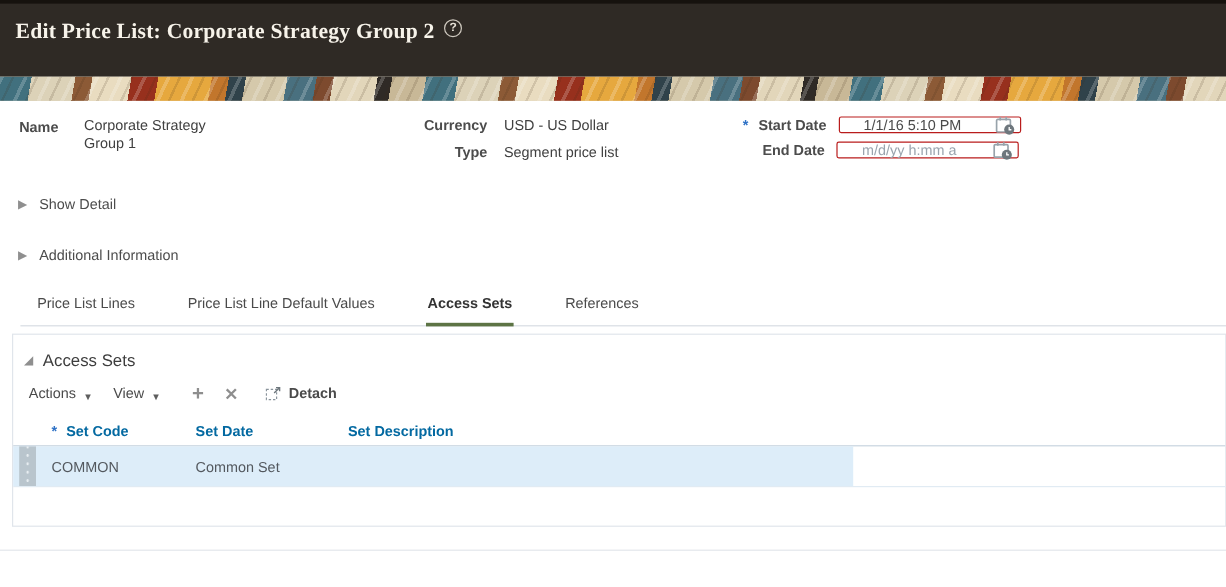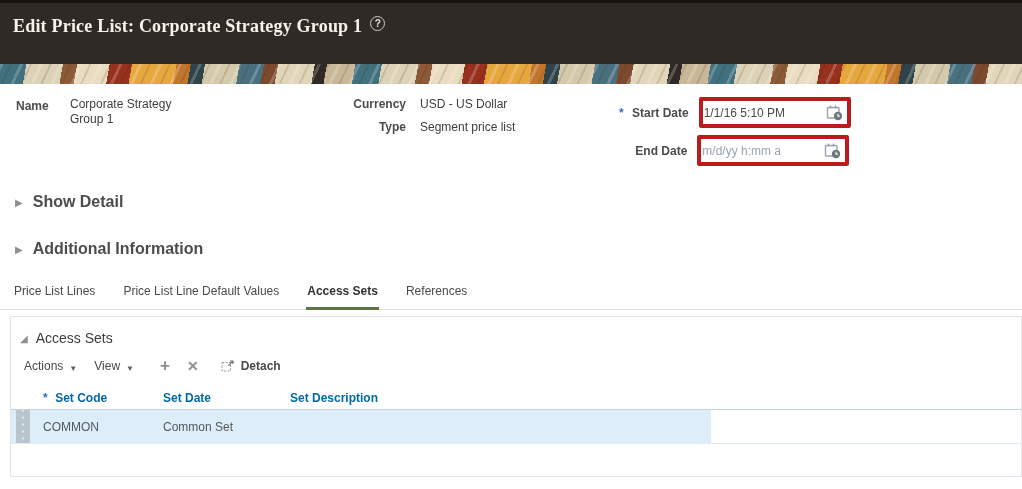--- a/index.html
+++ b/index.html
@@ -37,37 +37,37 @@
   .grp-name .fld-label { width:40px; margin-right:14px; padding-top:2px; }
   .grp-name .fld-value { width:125px; line-height:15px; }
   .grp-mid { width:235px; }
   .grp-mid .frow { display:flex; margin-bottom:9px; }
   .grp-mid .fld-label { width:60px; text-align:right; margin-right:14px; }
   .grp-dates { margin-left:38px; }
   .date-row { display:flex; align-items:center; margin-bottom:7px; }
   .req-star { color:#2f72c6; font-size:12px; font-weight:bold; margin-right:3px; }
   .date-label { font-size:12px; font-weight:bold; color:#4c4c4c; width:62px; text-align:right;
                 margin-right:10px; }
-  .date-box { width:152px; height:31px; border:4px solid #b91c1c; border-radius:2px;
-              background:#fff; display:flex; align-items:center; padding:0 4px 0 1px; }
+  .date-box { width:152px; height:14px; border:1px solid #b91c1c; border-radius:2px;
+              background:#fff; display:flex; align-items:center; padding:0 4px 0 20px; }
   .date-box input { border:none; outline:none; flex:1; min-width:0; font-size:12px;
                     color:#4a4a4a; font-family:"Liberation Sans", sans-serif; background:transparent; }
   .date-box input::placeholder { color:#9aa4ae; }
   .datetime-icon { width:17px; height:17px; flex:0 0 17px; cursor:pointer; }
 
   
   .disclosure { display:flex; align-items:center; padding-left:15px; cursor:pointer; }
   .disclosure.show-detail { margin-top:20px; }
   .disclosure.add-info { margin-top:29px; }
   .tri-collapsed { font-size:10px; color:#8f8f8f; margin-right:10px; }
-  .disclosure .sec-label { font-size:16px; font-weight:bold; color:#4c4c4c; }
+  .disclosure .sec-label { font-size:12px; font-weight:normal; color:#4c4c4c; }
 
   
   .tabbar { margin-top:24px; padding-left:13px; border-bottom:1px solid #d7dde3;
-            display:flex; gap:26px; }
+            display:flex; gap:42px;margin-left:17px; }
   .tab { font-size:12px; color:#4a4a4a; padding:2px 1px 9px 1px; cursor:pointer;
          border-bottom:3px solid transparent; margin-bottom:-1px; }
   .tab.active { font-weight:bold; color:#333; border-bottom-color:#5d7445; }
 
   
   .panel { margin:6px 0 0 10px; border:1px solid #e0e5eb; height:161px; background:#fff; }
   .panel-header { display:flex; align-items:center; padding:13px 0 0 9px; cursor:pointer; }
   .tri-expanded { font-size:10px; color:#8f8f8f; margin-right:8px; }
   .panel-title { font-size:14px; color:#3d3d3d; }
 
@@ -98,21 +98,21 @@
   .c-desc { flex:1; }
   .hd-txt { font-size:12px; font-weight:bold; color:#0369a1; }
   .cell-txt { font-size:12px; color:#53585e; }
 
   .bottom-divider { margin-top:19px; border-top:1px solid #e3e7eb; }
 </style>
 </head>
 <body>
 
 <div class="app-header">
-  <span class="page-title">Edit Price List: Corporate Strategy Group 1</span>
+  <span class="page-title">Edit Price List: Corporate Strategy Group 2</span>
   <span class="help-icon">?</span>
 </div>
 
 <div class="banner-strip"></div>
 
 <div class="summary">
   <div class="grp-name">
     <span class="fld-label">Name</span>
     <span class="fld-value">Corporate Strategy Group 1</span>
   </div>

